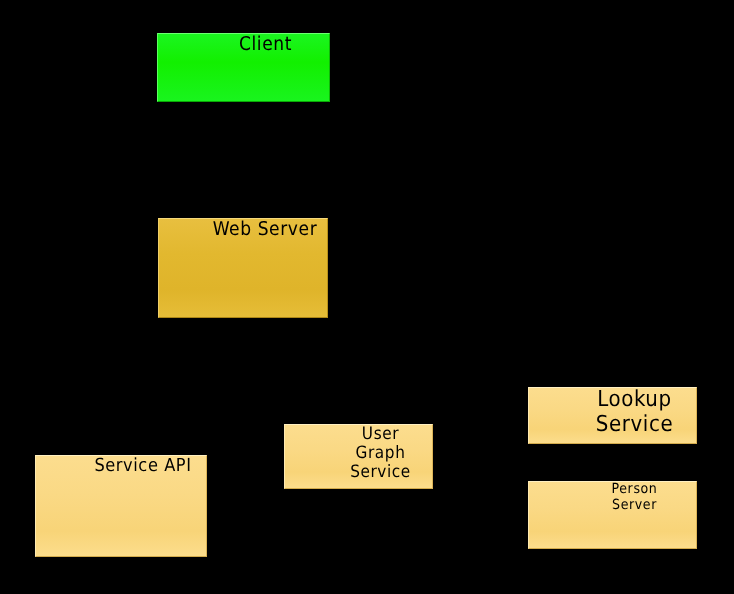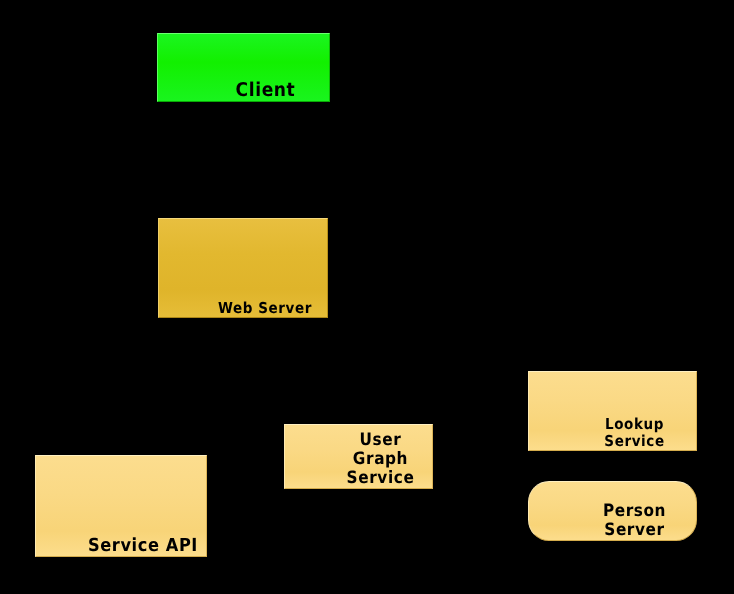--- a/index.html
+++ b/index.html
@@ -12,25 +12,25 @@
     width: 734px;
     height: 594px;
     background: #000000;
     overflow: hidden;
     font-family: "DejaVu Sans", sans-serif;
   }
   .node {
     position: absolute;
     box-sizing: border-box;
     display: flex;
-    align-items: flex-end;
+    align-items: flex-start;
     justify-content: center;
     text-align: center;
     color: #000000;
-    font-weight: bold;
+    font-weight: normal;
     letter-spacing: 0.6px;
     line-height: 1.12;
     font-stretch: condensed;
     text-rendering: geometricPrecision;
     box-shadow: 3px 4px 5px rgba(0,0,0,0.85);
     padding-left: 44px;
   }
   .node .label {
     display: block;
     width: 100%;
@@ -65,35 +65,35 @@
 </style>
 </head>
 <body>
 
 <div id="canvas">
 
   <div class="node node--client" style="left:157px; top:33px; width:173px; height:69px; font-size:19px;">
     <span class="label">Client</span>
   </div>
 
-  <div class="node node--gold" style="left:158px; top:218px; width:170px; height:100px; font-size:15px;">
+  <div class="node node--gold" style="left:158px; top:218px; width:170px; height:100px; font-size:19px;">
     <span class="label">Web Server</span>
   </div>
 
-  <div class="node node--sand" style="left:528px; top:371px; width:169px; height:80px; font-size:15px;">
+  <div class="node node--sand" style="left:528px; top:387px; width:169px; height:57px; font-size:22px;">
     <span class="label">Lookup
 Service</span>
   </div>
 
   <div class="node node--sand" style="left:284px; top:424px; width:149px; height:65px; font-size:17px;">
     <span class="label">User Graph
 Service</span>
   </div>
 
-  <div class="node node--sand" style="left:528px; top:481px; width:169px; height:60px; font-size:17px;border-radius:21px;">
+  <div class="node node--sand" style="left:528px; top:481px; width:169px; height:68px; font-size:14px;">
     <span class="label">Person
 Server</span>
   </div>
 
   <div class="node node--sand" style="left:35px; top:455px; width:172px; height:102px; font-size:18px;">
     <span class="label">Service API</span>
   </div>
 
 </div>
 

